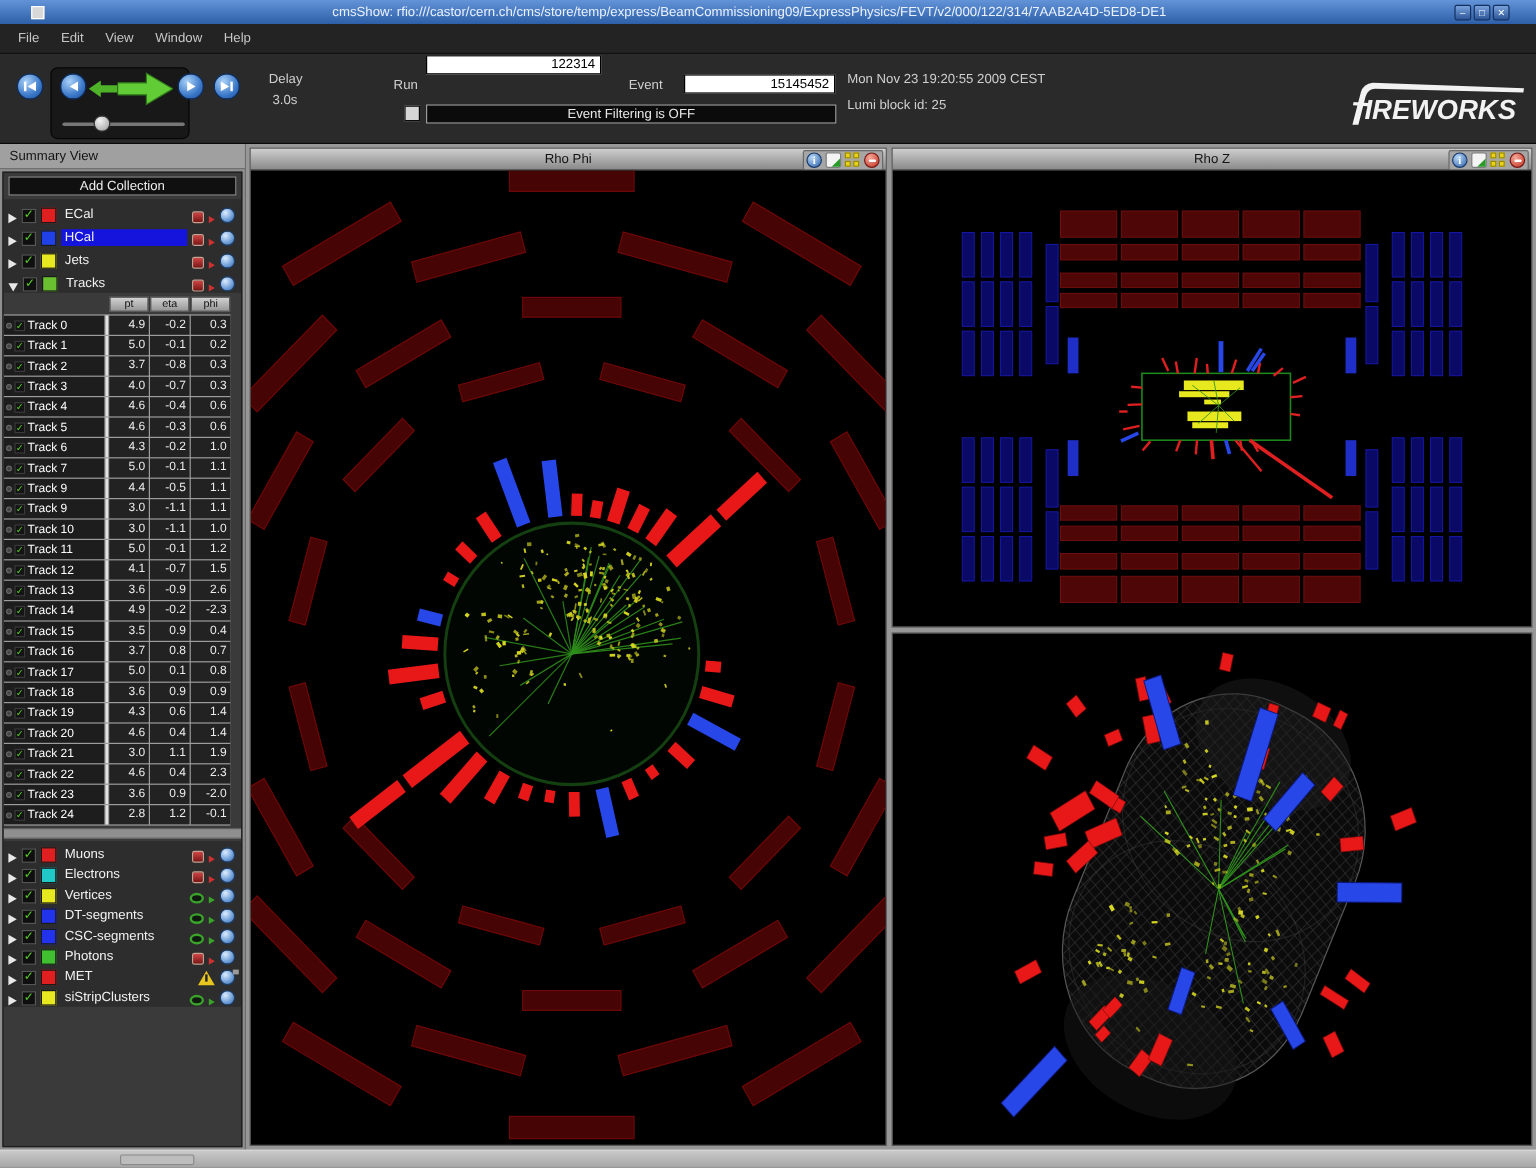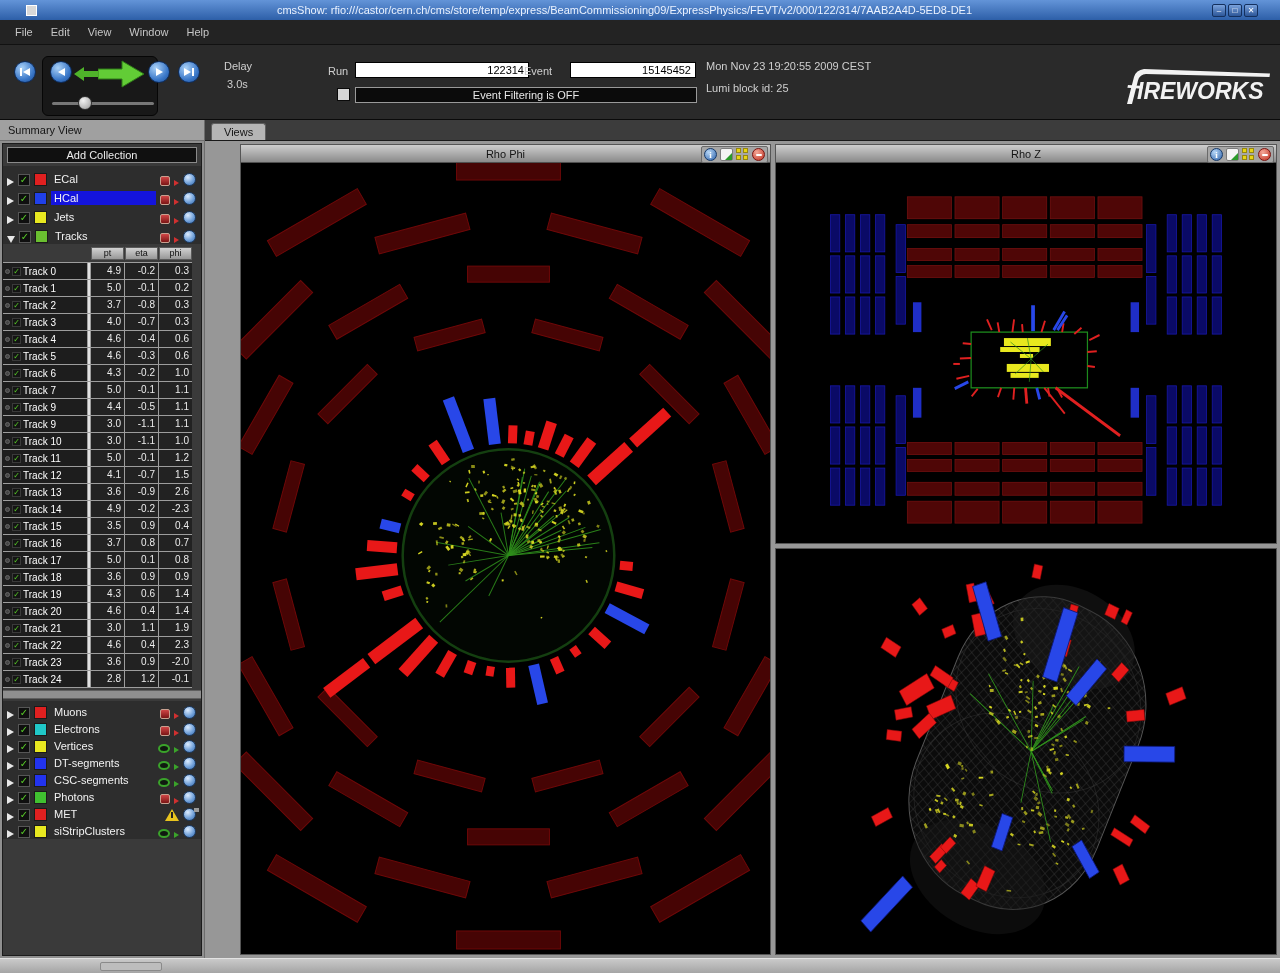--- a/index.html
+++ b/index.html
@@ -84,21 +84,21 @@
   .tsep { width:2px; background:#e2e2e2; }
   .tval { width:33px; background:#222; color:#ececec; font-size:10px; text-align:right; padding-right:3px; line-height:15px; }
   .midsplit { height:9px; background:#8f8f8f; border-top:1px solid #5f5f5f; border-bottom:1px solid #5f5f5f; margin:2px 0; }
 
   
   .viewsarea { flex:1; display:flex; flex-direction:column; }
   .tabstrip { height:21px; background:#3c3c3c; border-bottom:1px solid #191919; display:flex; align-items:flex-end; padding-left:6px; }
   .viewstab { background:#b5b5b5; color:#141414; font-size:11px; padding:2px 12px 2px 12px; border:1px solid #5f5f5f;
               border-bottom:none; border-radius:3px 3px 0 0; }
   .viewsbody { flex:1; background:#979797; display:flex; padding:3px; gap:4px; }
-  .colL { width:531px; display:flex;margin-left:32px; }
+  .colL { width:531px; display:flex; }
   .colR { flex:1; display:flex; flex-direction:column; gap:4px; }
   .panel { display:flex; flex-direction:column; border:1px solid #555; flex:1; min-height:0; }
   .p-rhoz { flex:0 0 400px; }
   .phead { height:18px; background:linear-gradient(#cecece,#8a8a8a); display:flex; align-items:center; position:relative;
            border-bottom:1px solid #4f4f4f; flex:0 0 18px; }
   .ptitle { flex:1; text-align:center; font-size:11px; color:#141414; }
   .picons { position:absolute; right:2px; top:1px; display:flex; gap:3px; background:#a6a6a6; border:1px solid #6a6a6a;
             padding:1px 2px; border-radius:2px; align-items:center; }
   .pbody { flex:1; background:#000; position:relative; overflow:hidden; min-height:0; }
   .pbody svg { display:block; width:100%; height:100%; }
@@ -162,21 +162,21 @@
       <span class="tri-r"></span>
       <span class="vbar"></span>
     </div>
   <div class="slidertrack"></div>
   <div class="sliderknob"></div>
 
   <span class="tlabel-grey" style="left:224px;top:15px">Delay</span>
   <span class="tlabel-grey" style="left:227px;top:33px">3.0s</span>
 
   <span class="tlabel-grey" style="left:328px;top:20px">Run</span>
-  <input class="tb-input" style="left: 355px; top: 17px; width: 174px;" value="122314">
+  <input class="tb-input" style="left: 355px; top: 1px; width: 146px;" value="122314">
   <span class="tlabel-grey" style="left:524px;top:20px">Event</span>
   <input class="tb-input" style="left: 570px; top: 17px; width: 126px;" value="15145452">
 
   <span class="filtercheck"></span>
   <div class="filterbtn">Event Filtering is OFF</div>
 
   <span class="tlabel-grey" style="left:706px;top:15px">Mon Nov 23 19:20:55 2009 CEST</span>
   <span class="tlabel-grey" style="left:706px;top:37px">Lumi block id: 25</span>
 
   <svg class="logo" width="152" height="46" viewBox="0 0 152 46">
@@ -591,23 +591,20 @@
             <span class="clabel">siStripClusters</span>
             <span class="greenoval"></span>
             <span class="greenarrow"></span>
             <span class="bluedot"></span>
           </div>
         </div>
     </div>
   </div>
 
   <div class="viewsarea">
-    <div class="tabstrip">
-      <span class="viewstab">Views</span>
-    </div>
     <div class="viewsbody">
       <div class="colL">
         <div class="panel">
           <div class="phead">
             <span class="ptitle">Rho Phi</span>
             <span class="picons">
                 <span class="vicon i-info"></span>
                 <span class="vicon i-dock">
                   <span class="tri"></span>
                 </span>

